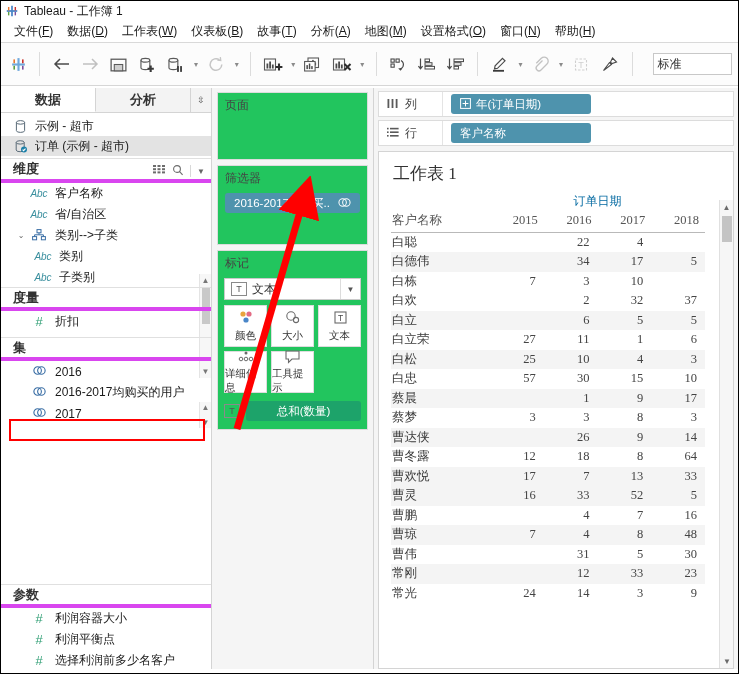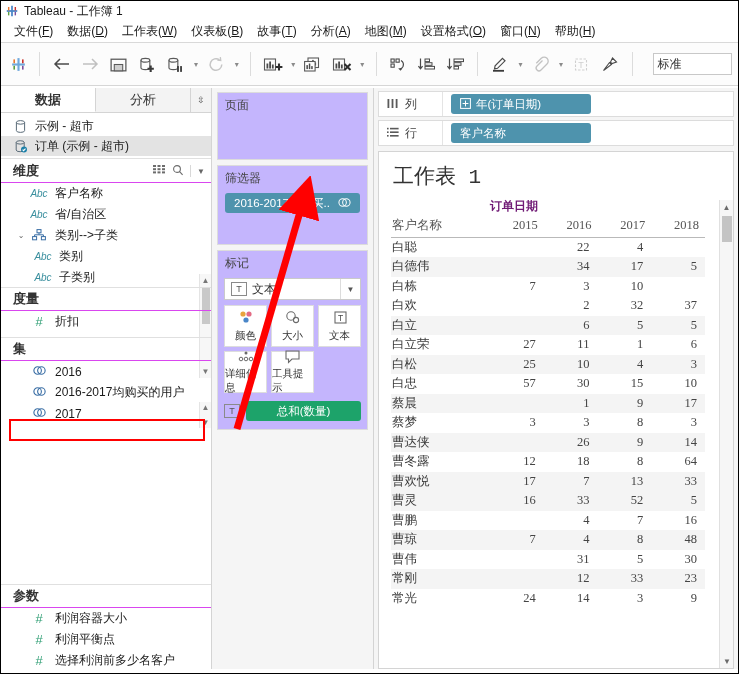--- a/index.html
+++ b/index.html
@@ -107,21 +107,21 @@
   }
   .pane-tab {
     flex: 1;
     display: flex; align-items: center; justify-content: center;
     font-size: 13px; font-weight: bold; color: #333;
     background: #e8e8e8;
     border-right: 1px solid #d4d4d4;
     cursor: default;
   }
   .pane-tab.active { background: #ffffff; border-bottom: 1px solid #fff; }
-  .pane-tab.inactive { background: #f3f3f3; font-weight: normal; }
+  .pane-tab.inactive { background: #f3f3f3; font-weight: bold; }
   .pane-tab-spin {
     width: 20px;
     display: flex; align-items: center; justify-content: center;
     background: #f3f3f3;
     font-size: 9px; color: #555;
   }
 
   .ds-list { padding: 3px 0 2px 0; border-bottom: 1px solid #e0e0e0; }
   .ds-row {
     height: 20px;
@@ -131,21 +131,21 @@
     cursor: default;
   }
   .ds-row.selected { background: #e3e3e3; }
   .ds-icon { width: 14px; margin-right: 6px; flex: none; display:flex; align-items:center; }
 
   .section-hdr {
     height: 24px;
     display: flex; align-items: center;
     padding-left: 12px;
     font-size: 13px; font-weight: bold; color: #333;
-    border-bottom: 1px solid #d946ef;
+    border-bottom: 4px solid #d946ef;
     position: relative;
   }
   .hdr-tools {
     position: absolute; right: 6px; top: 0; height: 24px;
     display: flex; align-items: center; gap: 6px;
   }
   .fieldlist { position: relative; }
   .field-row {
     height: 21px;
     display: flex; align-items: center;
@@ -183,21 +183,21 @@
   
   .midpane {
     width: 162px;
     background: #f5f5f5;
     border-right: 1px solid #d4d4d4;
     padding: 4px 5px;
     display: flex; flex-direction: column; gap: 5px;
     position: relative;
   }
   .card {
-    background: #c4b5fd;
+    background: #22c55e;
     border: 1px solid #dcdcdc;
   }
   .card-title {
     font-size: 12px; color: #444;
     padding: 4px 7px 2px 7px;
   }
   .card-body { padding: 4px 7px 8px 7px; min-height: 28px; }
   .pill {
     display: inline-flex; align-items: center;
     height: 20px; border-radius: 3px;
@@ -288,42 +288,42 @@
   .viewcard {
     flex: 1;
     margin: 5px 4px 4px 4px;
     background: #ffffff;
     border: 1px solid #d4d4d4;
     display: flex; flex-direction: column;
     overflow: hidden;
     position: relative;
   }
   .view-title {
-    font-size: 21px; color: #333;
+    font-size: 17px; color: #333;
     padding: 10px 0 8px 14px;
-    font-family: Liberation Mono, monospace;
+    font-family: Liberation Serif, serif;
   }
   .crosstab {
     flex: 1;
     overflow: hidden;
     position: relative;
     padding-left: 12px;
   }
   table.ct {
     border-collapse: collapse;
     width: 314px;
     font-family: "Liberation Serif", "DejaVu Serif", serif;
     font-size: 12.5px;
     color: #444;
   }
   table.ct td, table.ct th { padding: 0; }
   .ct .grp-hdr {
-    text-align: left;
-    font-weight: bold;
-    color: #701a75;
+    text-align: center;
+    font-weight: normal;
+    color: #0369a1;
     font-size: 12px;
     padding-bottom: 1px;
   }
   .ct .col-hdr {
     font-weight: normal;
     color: #555;
     text-align: right;
     padding: 1px 6px 3px 0;
     font-size: 12.5px;
   }

